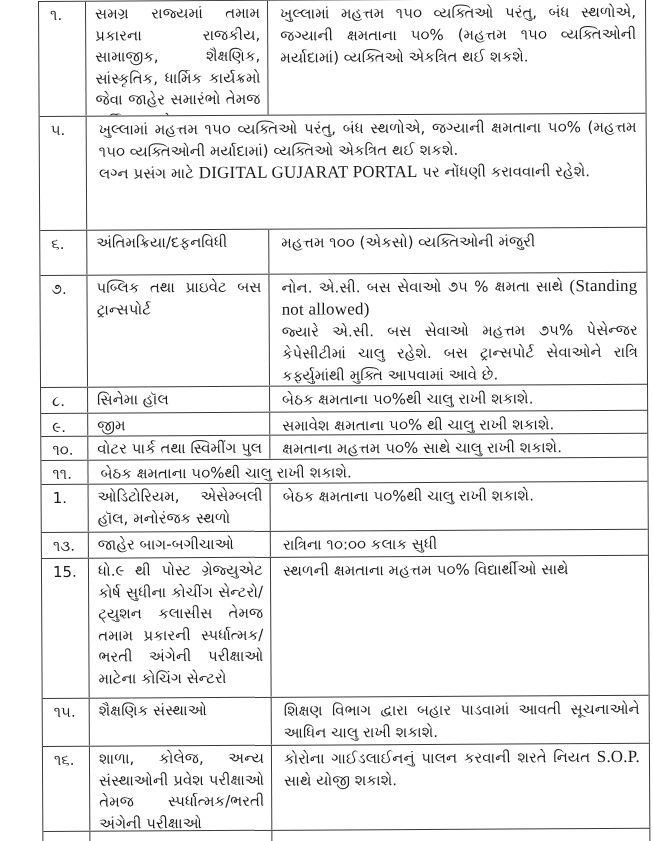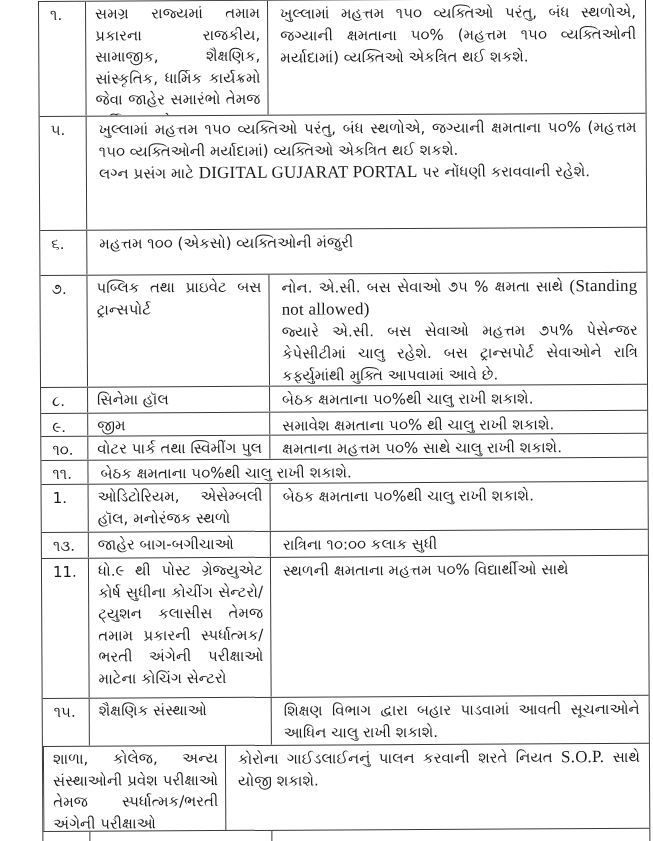--- a/index.html
+++ b/index.html
@@ -72,20 +72,23 @@
   <div class="row h-r1">
     <div class="cno">૫.</div>
     <div class="cdet">
       <p>ખુલ્લામાં મહત્તમ ૧૫૦ વ્યક્તિઓ પરંતુ, બંધ સ્થળોએ, જગ્યાની ક્ષમતાના ૫૦% (મહત્તમ ૧૫૦ વ્યક્તિઓની મર્યાદામાં) વ્યક્તિઓ એકત્રિત થઈ શકશે.</p>
       <p><span>લગ્ન પ્રસંગ માટે </span><span class="latin">DIGITAL GUJARAT PORTAL</span><span> પર નોંધણી કરાવવાની રહેશે.</span></p>
     </div>
   </div>
 
   <div class="row h-r2">
     <div class="cno">૬.</div>
+    <div class="citem">
+        <p>અંતિમક્રિયા/દફનવિધી</p>
+      </div>
     <div class="cdet">
         <p>મહત્તમ ૧૦૦ (એકસો) વ્યક્તિઓની મંજુરી</p>
       </div>
   </div>
 
   <div class="row h-r3">
     <div class="cno">૭.</div>
     <div class="citem">
         <p>પબ્લિક તથા પ્રાઇવેટ બસ ટ્રાન્સપોર્ટ</p>
       </div>
@@ -146,40 +149,41 @@
     <div class="cno">૧૩.</div>
     <div class="citem">
         <p>જાહેર બાગ-બગીચાઓ</p>
       </div>
     <div class="cdet">
         <p>રાત્રિના ૧૦:૦૦ કલાક સુધી</p>
       </div>
   </div>
 
   <div class="row h-r10">
-    <div class="cno">11.</div>
+    <div class="cno">15.</div>
     <div class="citem">
         <p>ધો.૯ થી પોસ્ટ ગ્રેજ્યુએટ કોર્ષ સુધીના કોચીંગ સેન્ટરો/ટ્યુશન કલાસીસ તેમજ તમામ પ્રકારની સ્પર્ધાત્મક/ભરતી અંગેની પરીક્ષાઓ માટેના કોચિંગ સેન્ટરો</p>
       </div>
     <div class="cdet">
         <p>સ્થળની ક્ષમતાના મહત્તમ ૫૦% વિદ્યાર્થીઓ સાથે</p>
       </div>
   </div>
 
   <div class="row h-r11">
     <div class="cno">૧૫.</div>
     <div class="citem">
         <p>શૈક્ષણિક સંસ્થાઓ</p>
       </div>
     <div class="cdet">
         <p>શિક્ષણ વિભાગ દ્વારા બહાર પાડવામાં આવતી સૂચનાઓને આધિન ચાલુ રાખી શકાશે.</p>
       </div>
   </div>
 
   <div class="row h-r12">
+    <div class="cno">૧૬.</div>
     <div class="citem">
         <p>શાળા, કોલેજ, અન્ય સંસ્થાઓની પ્રવેશ પરીક્ષાઓ તેમજ સ્પર્ધાત્મક/ભરતી અંગેની પરીક્ષાઓ</p>
       </div>
     <div class="cdet">
       <p><span>કોરોના ગાઈડલાઈનનું પાલન કરવાની શરતે નિયત </span><span class="latin">S.O.P.</span><span> સાથે યોજી શકાશે.</span></p>
     </div>
   </div>
 
   <div class="row h-empty">
     <div class="cno"></div>

